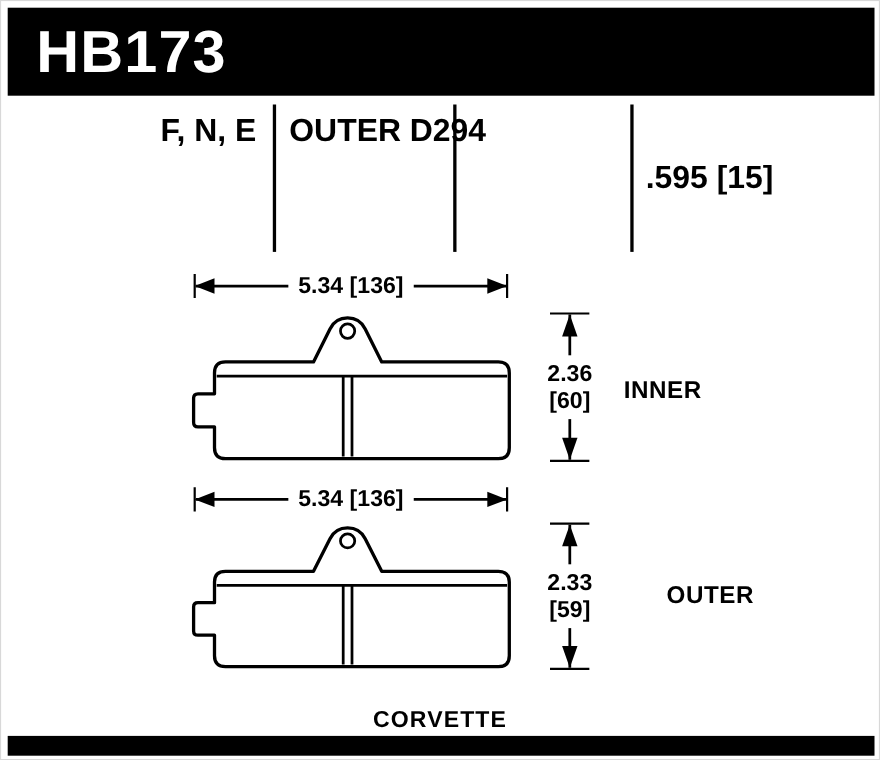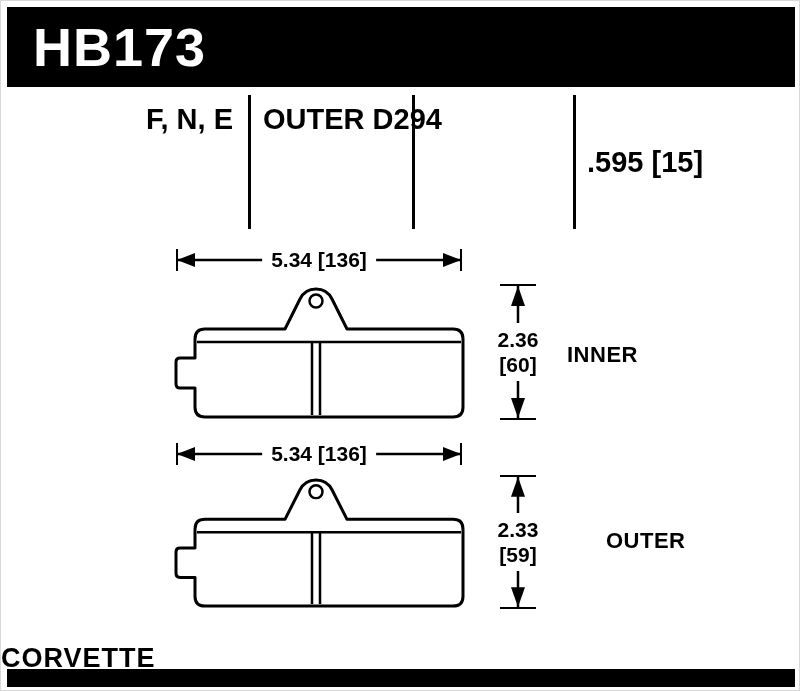--- a/index.html
+++ b/index.html
@@ -35,21 +35,21 @@
   }
   .dim-v { position: absolute; width: 36px; }
   .dim-v .vdim-label {
     position: absolute; left: 50%; top: 50%; transform: translate(-50%, -50%);
     background: #fff; padding: 4px 3px; text-align: center;
   }
   .dim-v .vdim-label div { font-size: 21px; font-weight: bold; line-height: 25px; white-space: nowrap; }
   .side-label { position: absolute; font-size: 22px; font-weight: bold; letter-spacing: 0.5px; }
   .vehicle-label {
     position: absolute; left: 0; top: 642px; width: 100%;
-    font-size: 27px; font-weight: bold; letter-spacing: 1px;
+    text-align: center; font-size: 21px; font-weight: bold; letter-spacing: 1px;
   }
   svg { display: block; }
 </style>
 </head>
 <body>
 
 <div class="page">
 
   <div class="bar top-bar">
     <span class="part-number">HB173</span>

